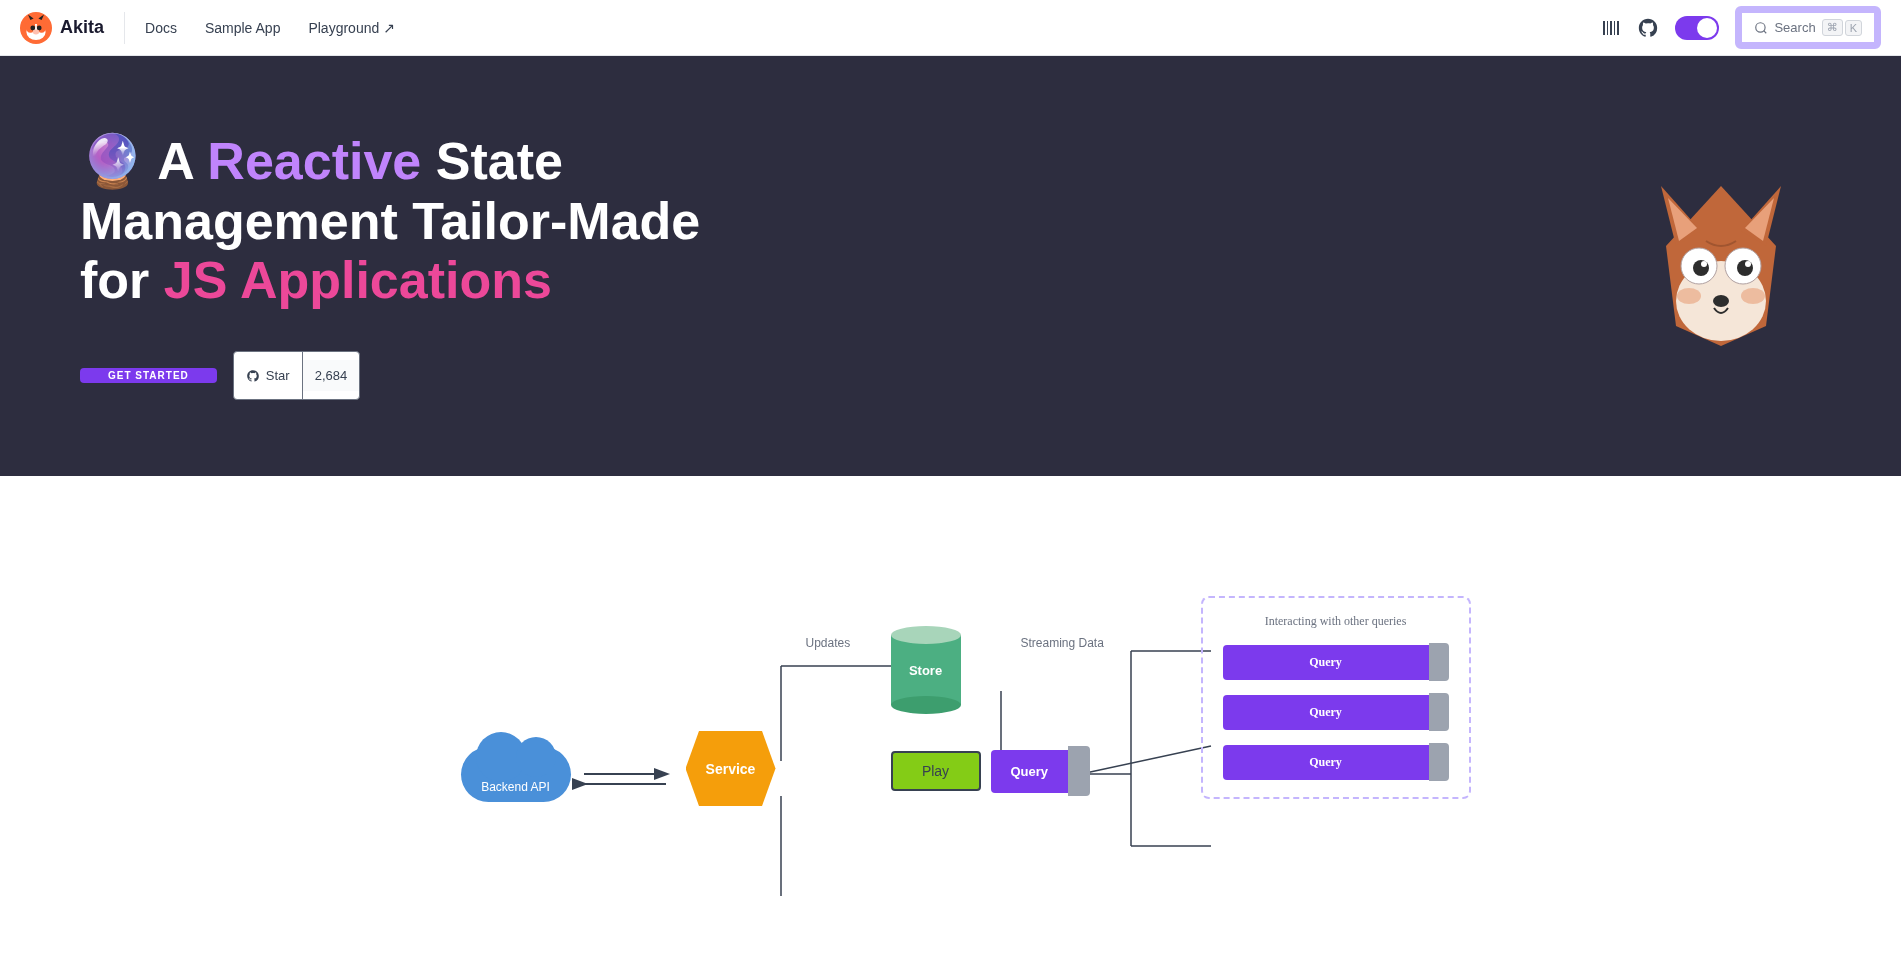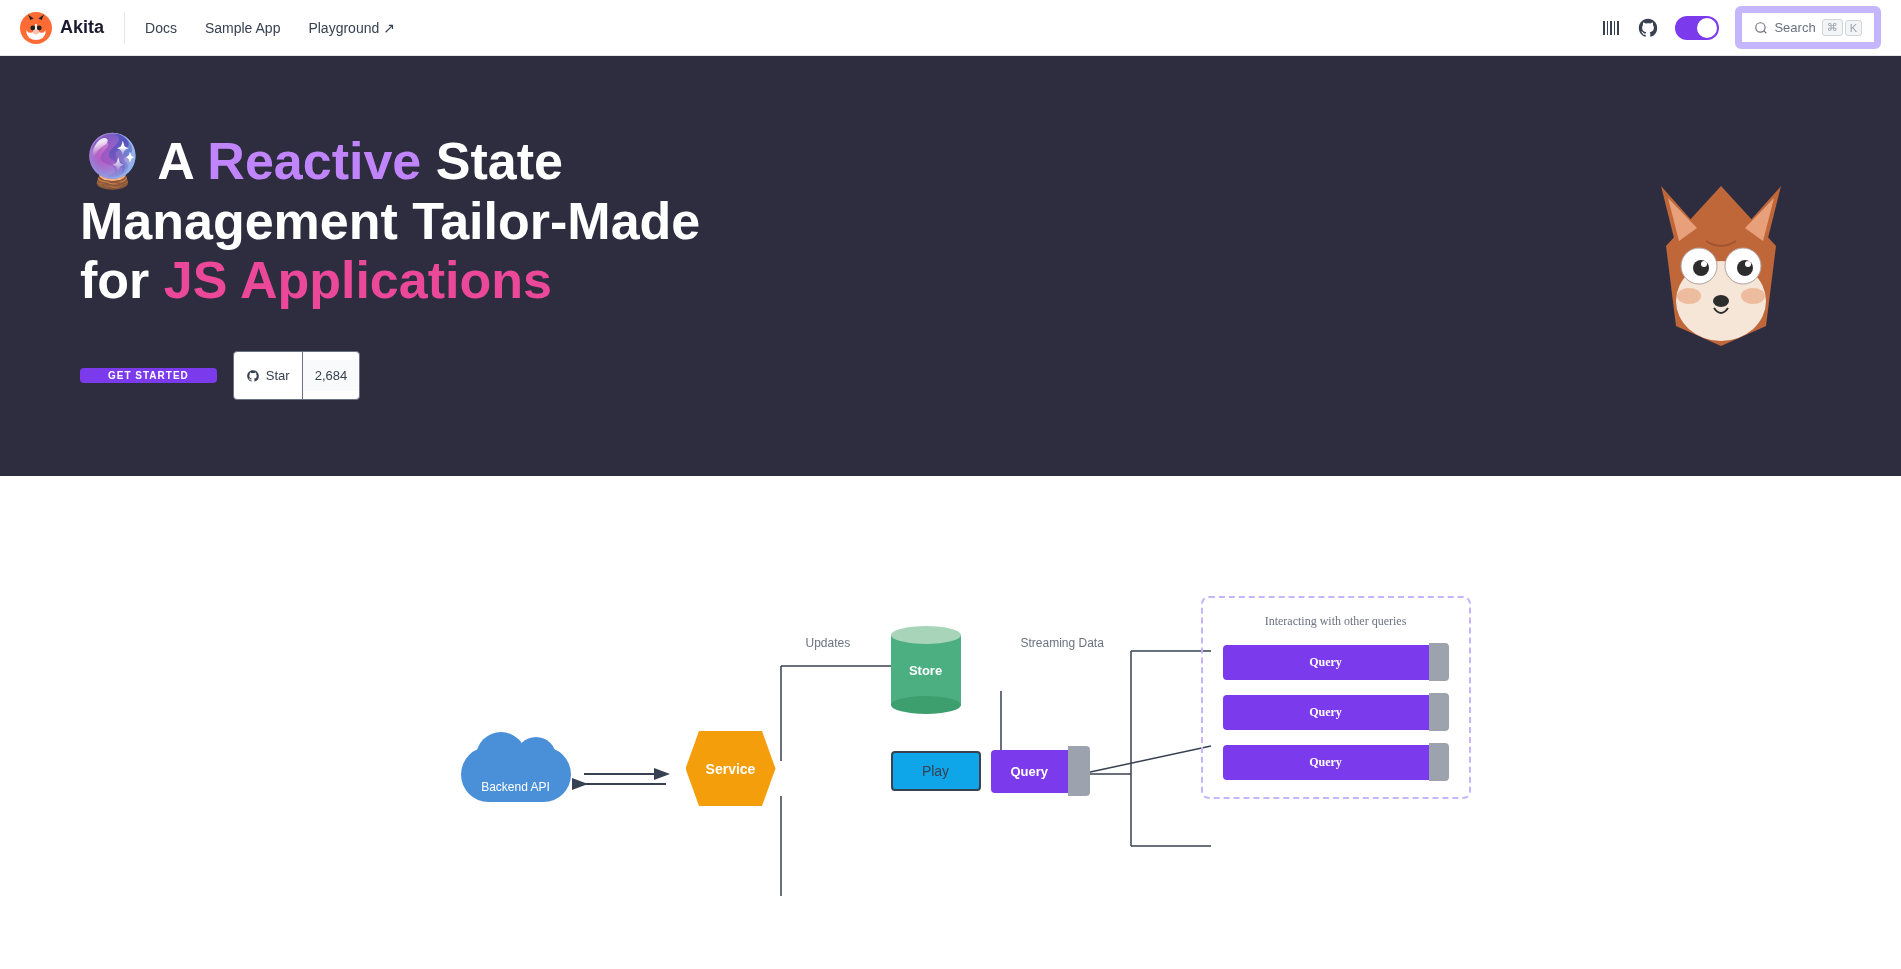--- a/index.html
+++ b/index.html
@@ -184,21 +184,21 @@
     }
 
     .diag-play-btn {
       position: absolute;
       top: 215px;
       left: 490px;
       width: 90px;
       height: 40px;
       border: 2px solid #374151;
       border-radius: 4px;
-      background: #0ea5e9;
+      background: #84cc16;
       display: flex;
       align-items: center;
       justify-content: center;
       font-size: 14px;
       color: #374151;
       cursor: pointer;
     }
 
     
     .query-shape {

